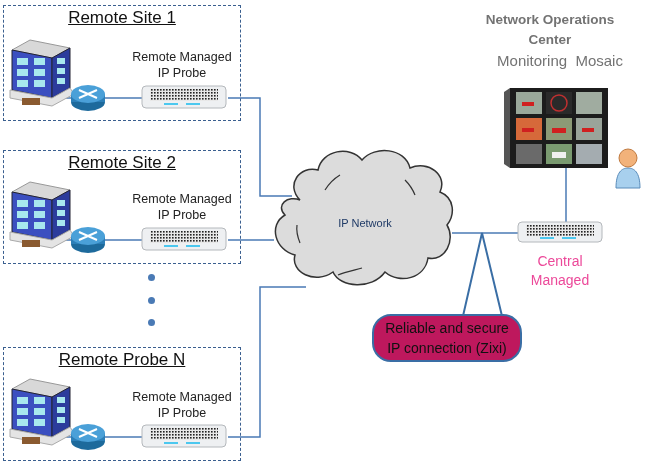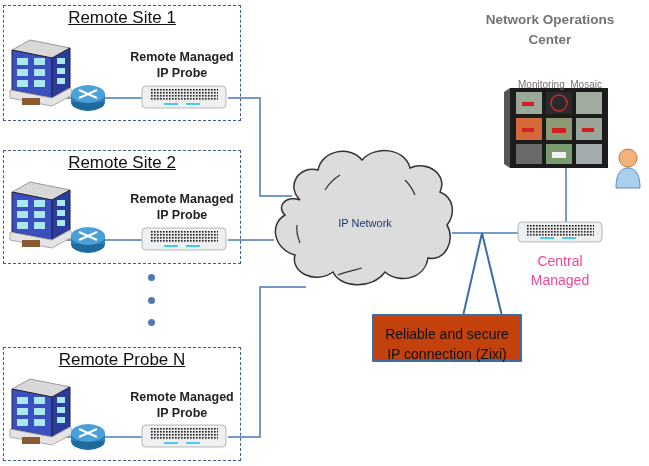--- a/index.html
+++ b/index.html
@@ -1,26 +1,26 @@
 <!DOCTYPE html>
 <html><head>
 <meta charset="utf-8">
 <style>
   html, body { margin:0; padding:0; background:#ffffff; }
   body { width:649px; height:466px; position:relative; overflow:hidden; font-family:"Liberation Sans", sans-serif; }
   #diagram { position:absolute; left:0; top:0; width:591px; height:466px; }
   .site-box { position:absolute; left:3px; width:238px; border:1.5px dashed #3a5f8f; box-sizing:border-box; }
   .site-title { position:absolute; left:0; width:100%; text-align:center; top:2px; font-size:17px; color:#111; text-decoration:underline; }
-  .probe-label { position:absolute; left:122px; width:120px; text-align:center; font-size:12.5px; line-height:16px; color:#222;font-weight:bold; }
+  .probe-label { position:absolute; left:122px; width:120px; text-align:center; font-size:12.5px; line-height:16px; color:#222; }
   .txt { position:absolute; color:#737373; text-align:center; }
   .noc-title { left:470px; top:10px; width:160px; font-weight:bold; font-size:13.5px; line-height:20px; }
-  .mosaic-label { left:480px; top:79px; width:160px; font-size:10px; }
+  .mosaic-label { left:480px; top:52px; width:160px; font-size:15px; }
   .cloud-label { left:310px; top:217px; width:110px; font-weight:normal; font-size:11px; color:#1f3a66; }
   .server-label { left:510px; top:252px; width:100px; font-size:14px; line-height:19px; color:#ec4899; }
-  .callout { position:absolute; left:372px; top:314px; width:150px; height:48px; border:2px solid #3a6ea5; border-radius:1px; box-sizing:border-box; background:#c2410c; font-size:14px; line-height:20px; text-align:center; color:#111; padding-top:8px; }
+  .callout { position:absolute; left:372px; top:314px; width:150px; height:48px; border:2px solid #3a6ea5; border-radius:19px; box-sizing:border-box; background:#be185d; font-size:14px; line-height:20px; text-align:center; color:#111; padding-top:2px; }
   .dot { position:absolute; width:7px; height:7px; border-radius:50%; background:#4a7ab5; }
 </style>
 </head>
 <body>
 
 <div id="diagram">
 
   <svg width="649" height="466" style="position:absolute;left:0;top:0">
     <g stroke="#4a7ab5" stroke-width="1.5" fill="none">
       <polyline points="228,98 260,98 260,196 292,196"></polyline>

